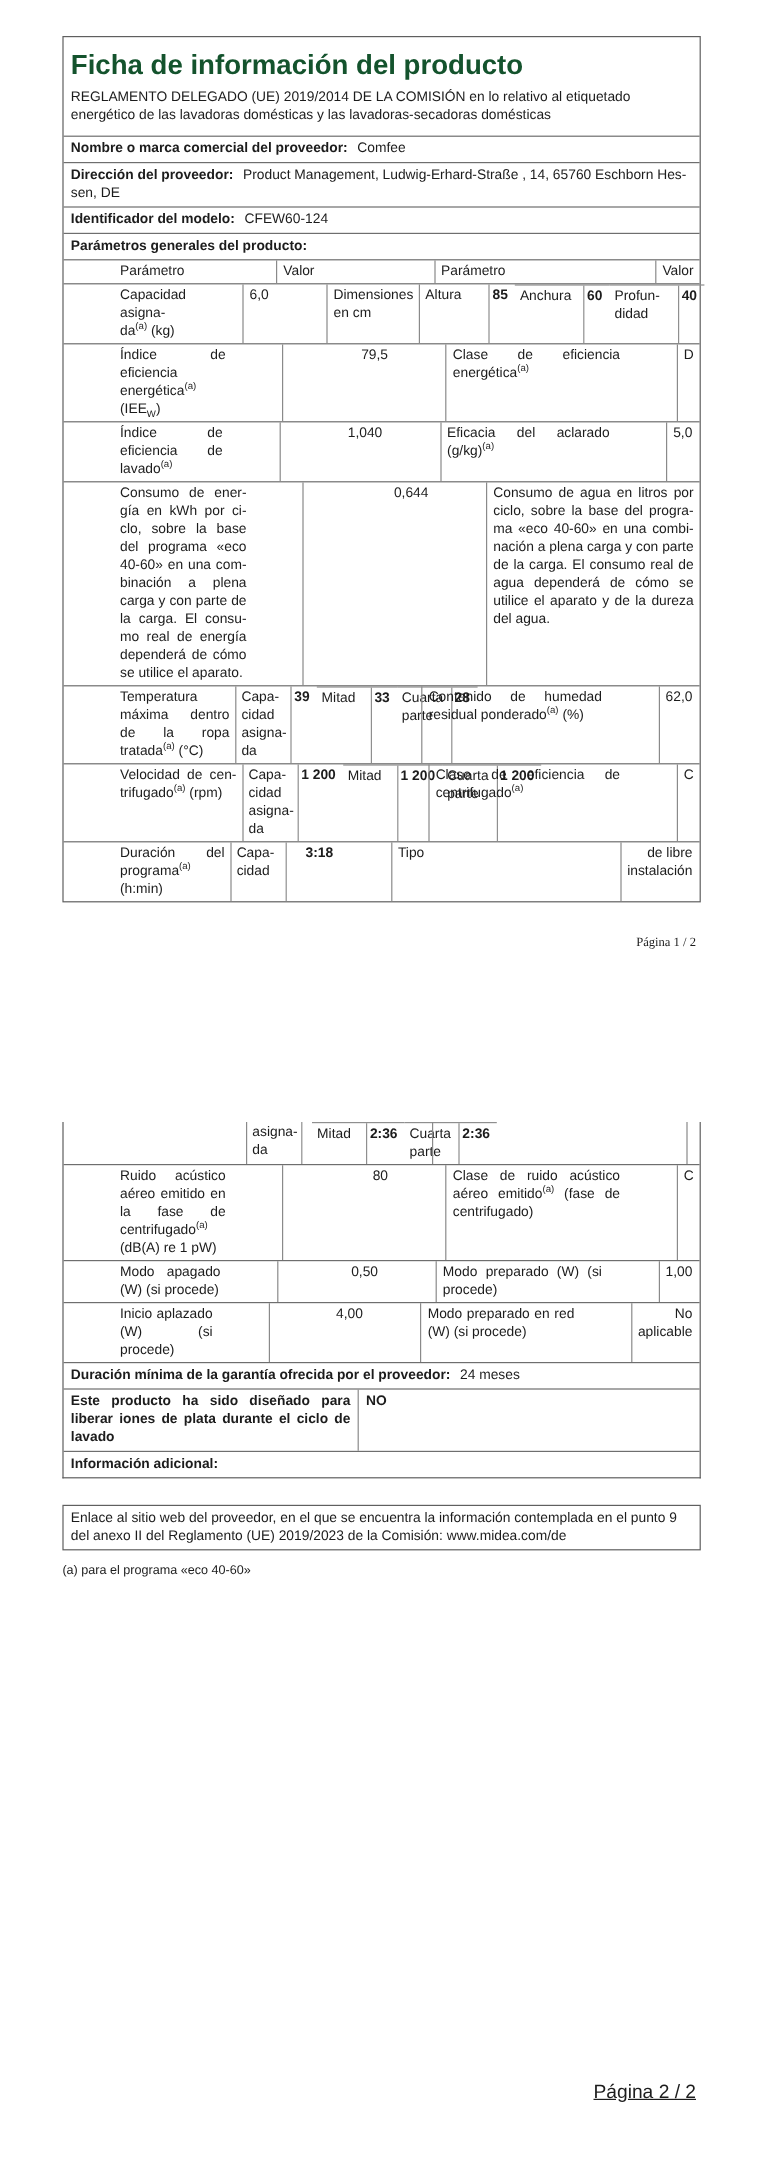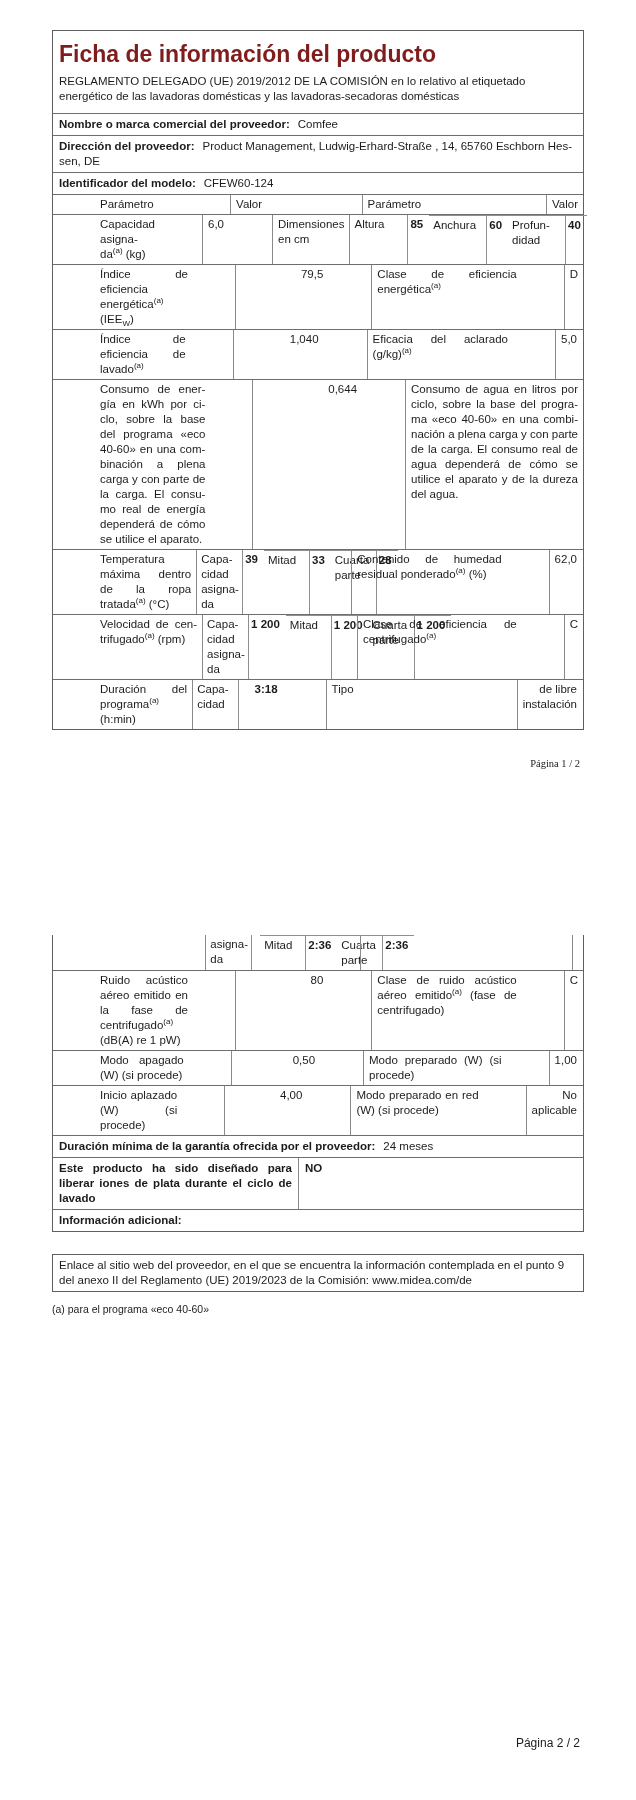--- a/index.html
+++ b/index.html
@@ -31,61 +31,64 @@
 
   .split { padding:0; display:flex; }
   .srow { display:flex; flex:0 0 auto; }
   .srow.grow { flex:1 0 auto; }
   .srow + .srow { border-top:1px solid #8f8f8f; }
   .slab { width:45px; padding:2px 4px; }
   .sval { flex:1; border-left:1px solid #8f8f8f; text-align:right; padding:2px 6px 2px 2px;font-weight:bold; }
   .c4 .slab { width:57px; }
 
   .titlebox { padding:8px 6px 9px 6px; }
-  h1 { margin:0; font-size:23px; line-height:30px; font-weight:bold; color:#7f1d1d; }
+  h1 { margin:0; font-size:23px; line-height:30px; font-weight:bold; color:#14532d; }
   .subtitle { margin:5px 0 0 0; }
   .lblrow { padding:3px 6px; }
   .b { font-weight:bold; }
   .lblrow .v { margin-left:8px; }
   .hdr .c { font-weight:normal; }
 
   .half-l { width:245px; padding:3px 6px; font-weight:bold; }
   .half-r { flex:1; border-left:1px solid #8a8a8a; padding:3px 6px; font-weight:bold; }
 
   .gapbox { margin-top:22px; border:1px solid #5f5f5f; padding:3px 6px; }
   .footnote { margin-top:10px; font-size:10.5px; }
   .pagefoot { margin-top:26px; padding-right:4px; text-align:right; font-size:10.5px;font-family:Liberation Serif, serif; }
-  #footer2 { position:absolute; top:1736px; left:52px; width:532px; text-align:right; font-size:12px; padding-right:4px; }
+  #footer2 { position:absolute; top:1736px; left:52px; width:532px; text-align:right; font-size:16px; padding-right:4px;text-decoration:underline; }
 
   sup { font-size:8px; line-height:0; vertical-align:super; }
   sub { font-size:8px; line-height:0; vertical-align:sub; }
 </style>
 </head>
 <body>
 
 <div class="sheet" id="page1">
   <div class="tbl">
 
     <div class="titlebox">
       <h1>Ficha de información del producto</h1>
-      <p class="subtitle">REGLAMENTO DELEGADO (UE) 2019/2012 DE LA COMISIÓN en lo relativo al etiquetado energético de las lavadoras domésticas y las lavadoras-secadoras domésticas</p>
+      <p class="subtitle">REGLAMENTO DELEGADO (UE) 2019/2014 DE LA COMISIÓN en lo relativo al etiquetado energético de las lavadoras domésticas y las lavadoras-secadoras domésticas</p>
     </div>
 
     <div class="lblrow">
       <span class="b">Nombre o marca comercial del proveedor:</span><span class="v">Comfee</span>
     </div>
 
     <div class="lblrow">
       <span class="b">Dirección del proveedor:</span><span class="v">Product Management, Ludwig-Erhard-Straße , 14, 65760 Eschborn Hes­sen, DE</span>
     </div>
 
     <div class="lblrow">
       <span class="b">Identificador del modelo:</span><span class="v">CFEW60-124</span>
     </div>
 
+    <div class="lblrow">
+      <span class="b">Parámetros generales del producto:</span>
+    </div>
 
     <div class="frow hdr">
       <div class="c c1">Parámetro</div>
       <div class="c c2">Valor</div>
       <div class="c c3">Parámetro</div>
       <div class="c c4">Valor</div>
     </div>
 
     <div class="frow">
       <div class="c c1 just">Capacidad asigna­da<sup>(a)</sup>  (kg)</div>

